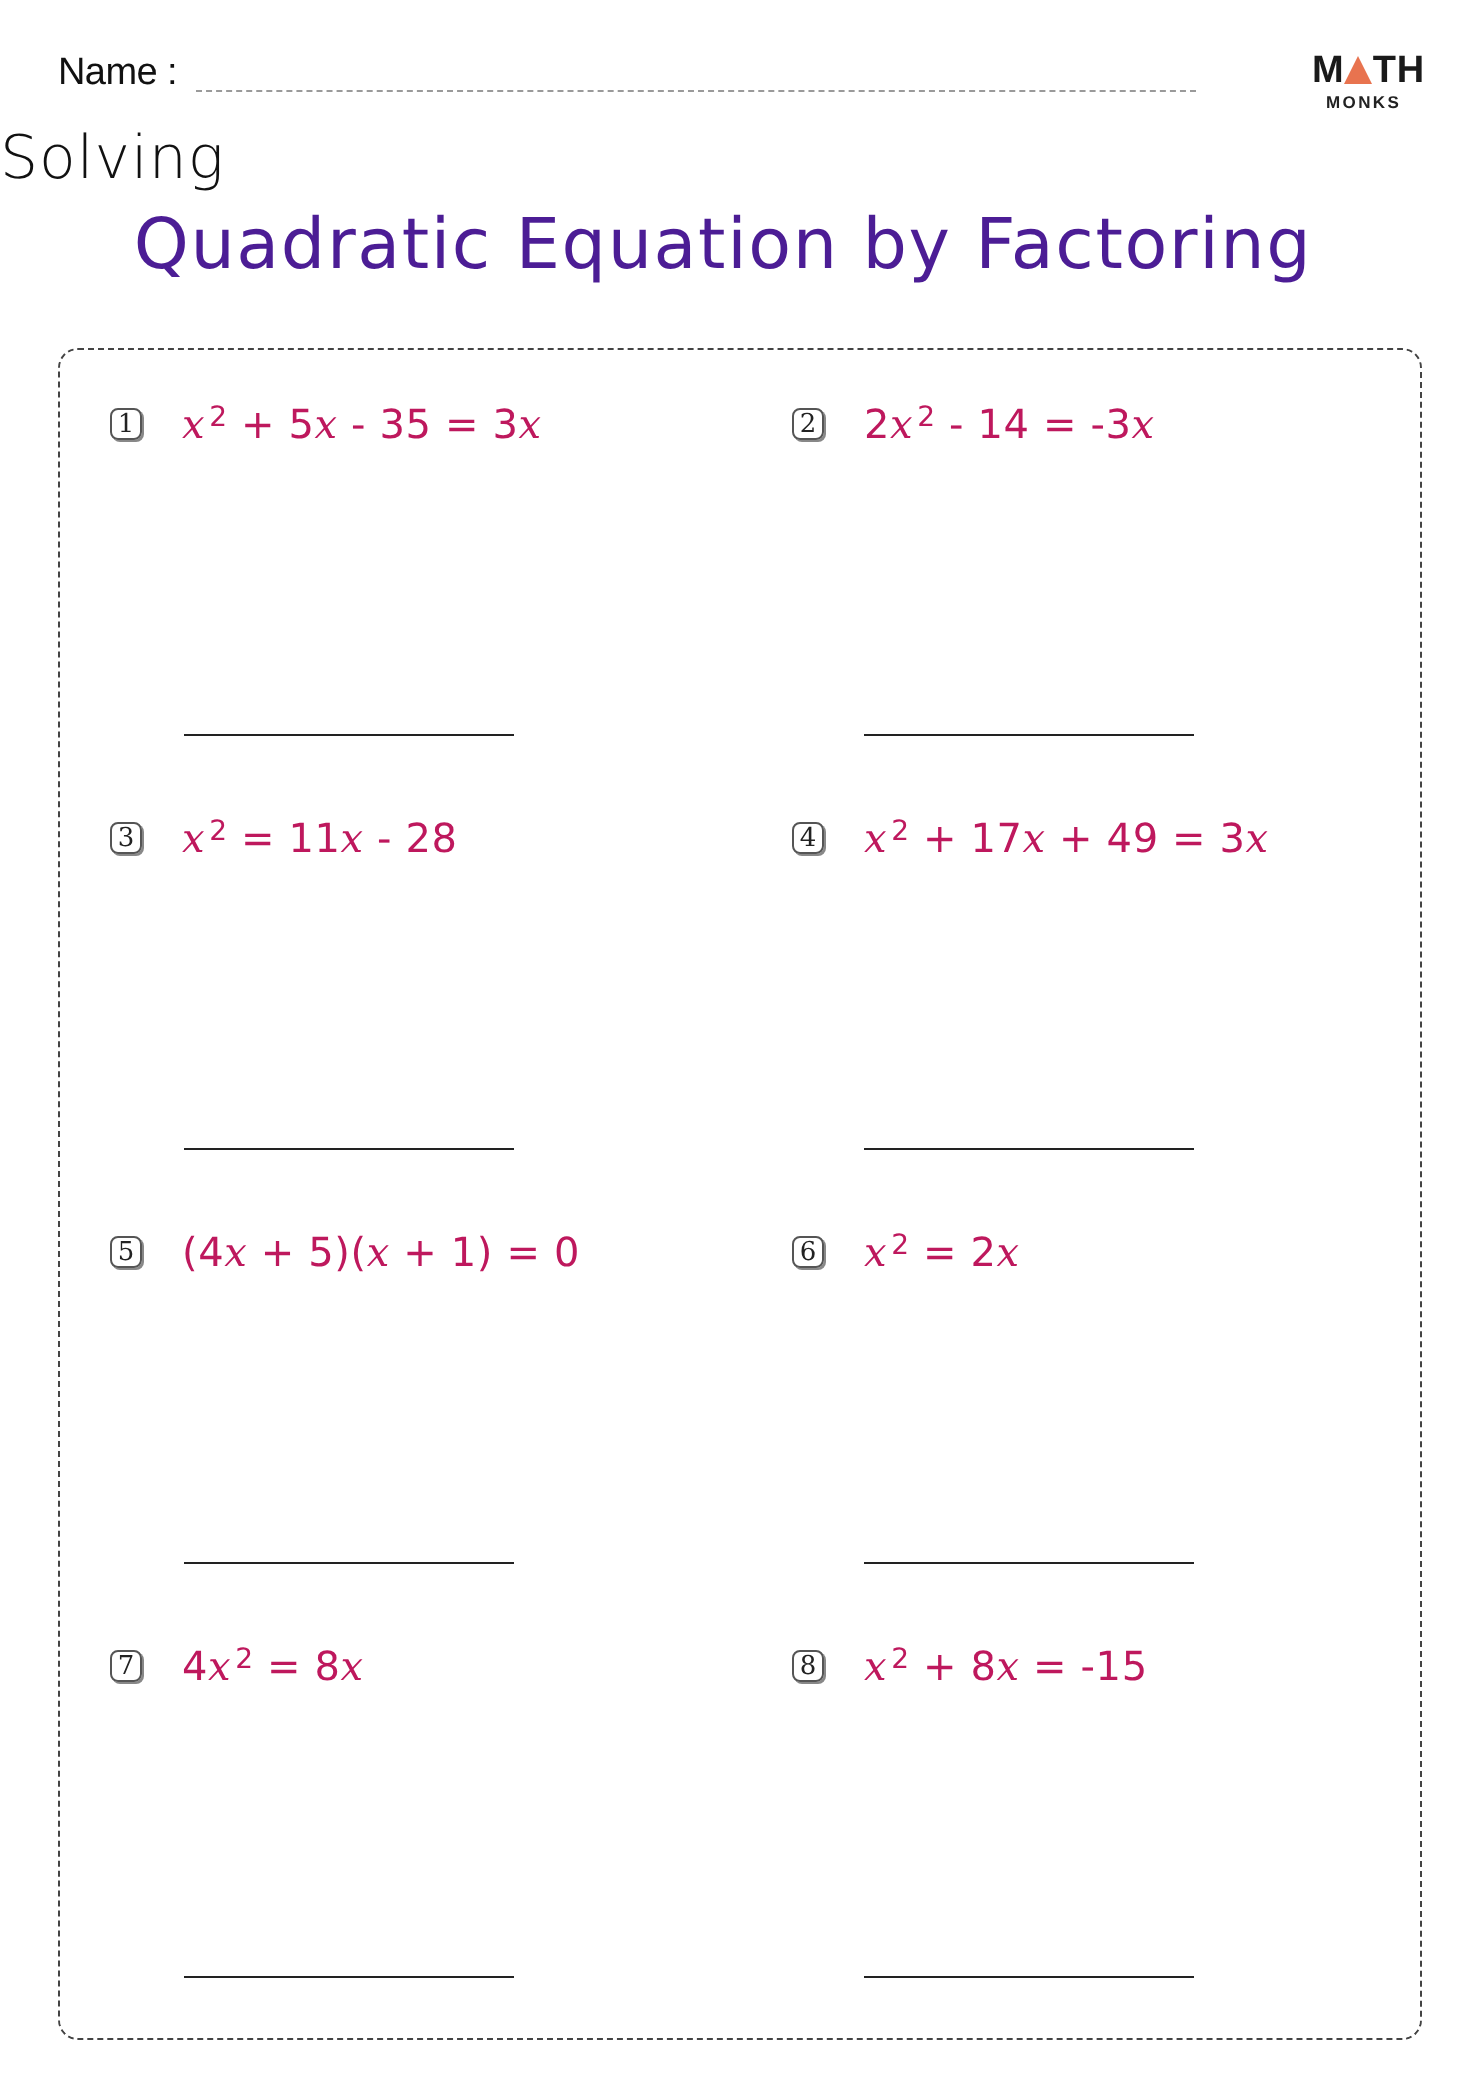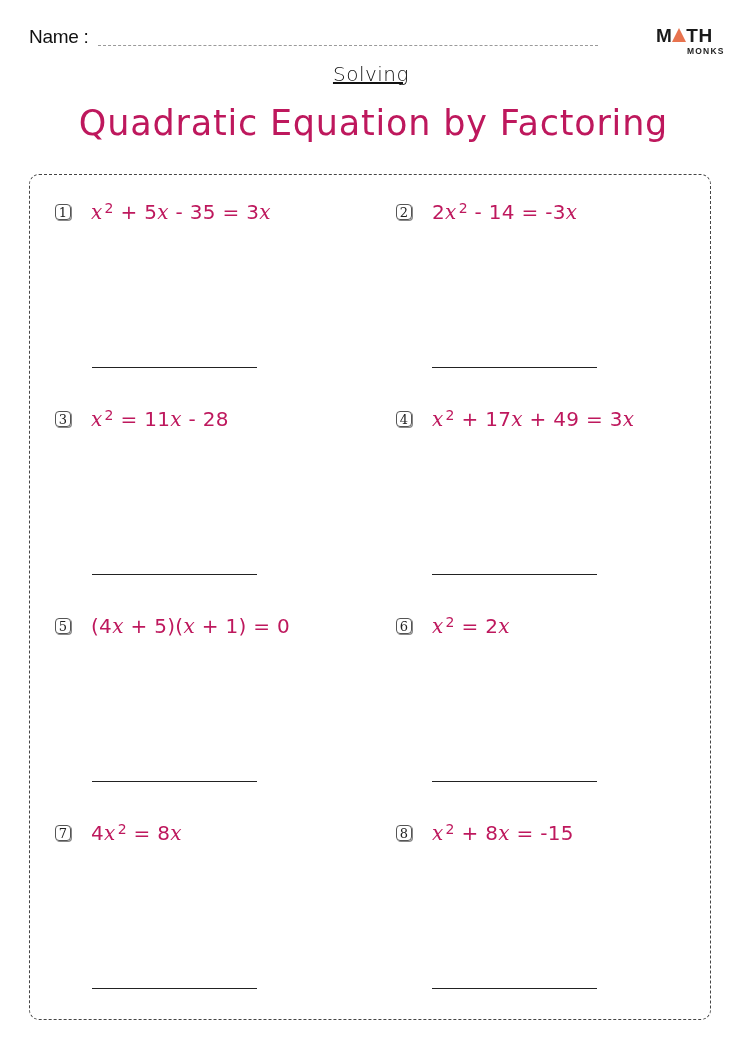--- a/index.html
+++ b/index.html
@@ -10,26 +10,26 @@
   .name-label { font-family: "Liberation Sans", sans-serif; font-size: 19px; color: #111; letter-spacing: -0.3px; }
   .name-line { position: absolute; left: 98px; top: 45px; width: 500px; height: 0;
                border-bottom: 1.5px dashed #9a9a9a; }
 
   .logo { position: absolute; left: 656px; top: 26px; width: 60px; }
   .logo-top { font-family: "Liberation Sans", sans-serif; font-size: 19px; font-weight: 700;
               color: #1a1a1a; letter-spacing: 0.5px; line-height: 19px; display: flex; align-items: flex-end; }
   .logo-tri { display: inline-block; width: 0; height: 0; border-left: 7px solid transparent;
               border-right: 7px solid transparent; border-bottom: 14px solid #e8734f; margin: 0 0 3px 0; }
   .logo-bottom { font-family: "Liberation Sans", sans-serif; font-size: 8.5px; font-weight: 700;
-                 color: #222; letter-spacing: 1.2px; margin-left: 31px; margin-top: 1px; }
+                 color: #222; letter-spacing: 1.2px; margin-left: 7px; margin-top: 1px; }
 
-  .title-1 { position: absolute; left: 0; width: 742px; top: 62px; text-align: center;
-             font-family: "DejaVu Sans", sans-serif; font-weight: 300; font-size: 20px; color: #111; letter-spacing: 0.5px; text-decoration: underline; }
-  .title-2 { position: absolute; left: 12px; width: 723px; top: 103px; text-align: center;
-             font-family: "DejaVu Sans", sans-serif; font-size: 35px; color: #be185d; letter-spacing: 0.8px; }
+  .title-1 { position: absolute; left: 0; width: 742px; top: 62px; 
+             font-family: "DejaVu Sans", sans-serif; font-weight: 300; font-size: 30px; color: #111; letter-spacing: 0.5px; }
+  .title-2 { position: absolute; left: 0; width: 723px; top: 103px; text-align: center;
+             font-family: "DejaVu Sans", sans-serif; font-size: 35px; color: #4c1d95; letter-spacing: 0.8px; }
 
   .panel { position: absolute; left: 29px; top: 174px; width: 682px; height: 846px;
            border: 1.5px dashed #444; border-radius: 10px; box-sizing: border-box; }
 
   .problem { position: absolute; display: flex; align-items: center; }
   .num { display: inline-flex; align-items: center; justify-content: center;
          width: 16px; height: 16px; border: 1px solid #555; border-radius: 4px;
          box-shadow: 1px 1px 0 #888; font-family: "DejaVu Serif", serif; font-size: 13px;
          color: #222; margin-right: 20px; box-sizing: border-box; line-height: 1; }
   .eq { font-family: "DejaVu Sans", sans-serif; font-size: 20px; color: #be185d; white-space: pre; letter-spacing: 0.3px; }

